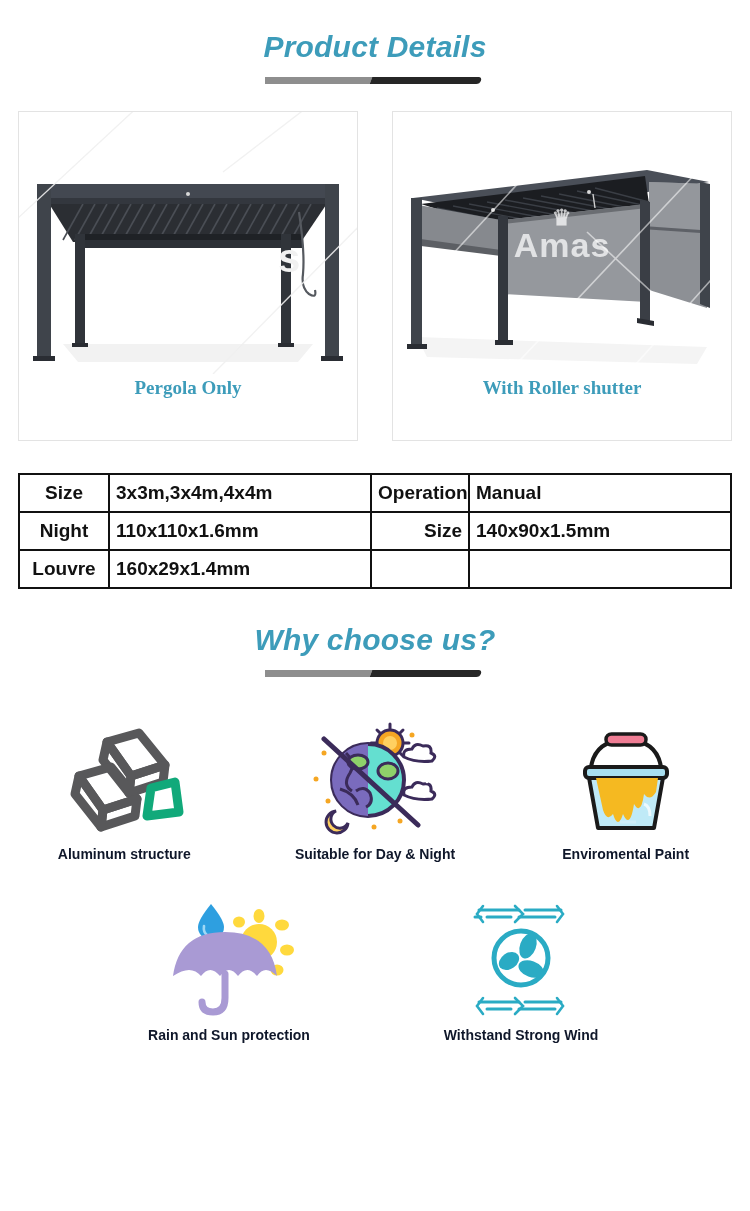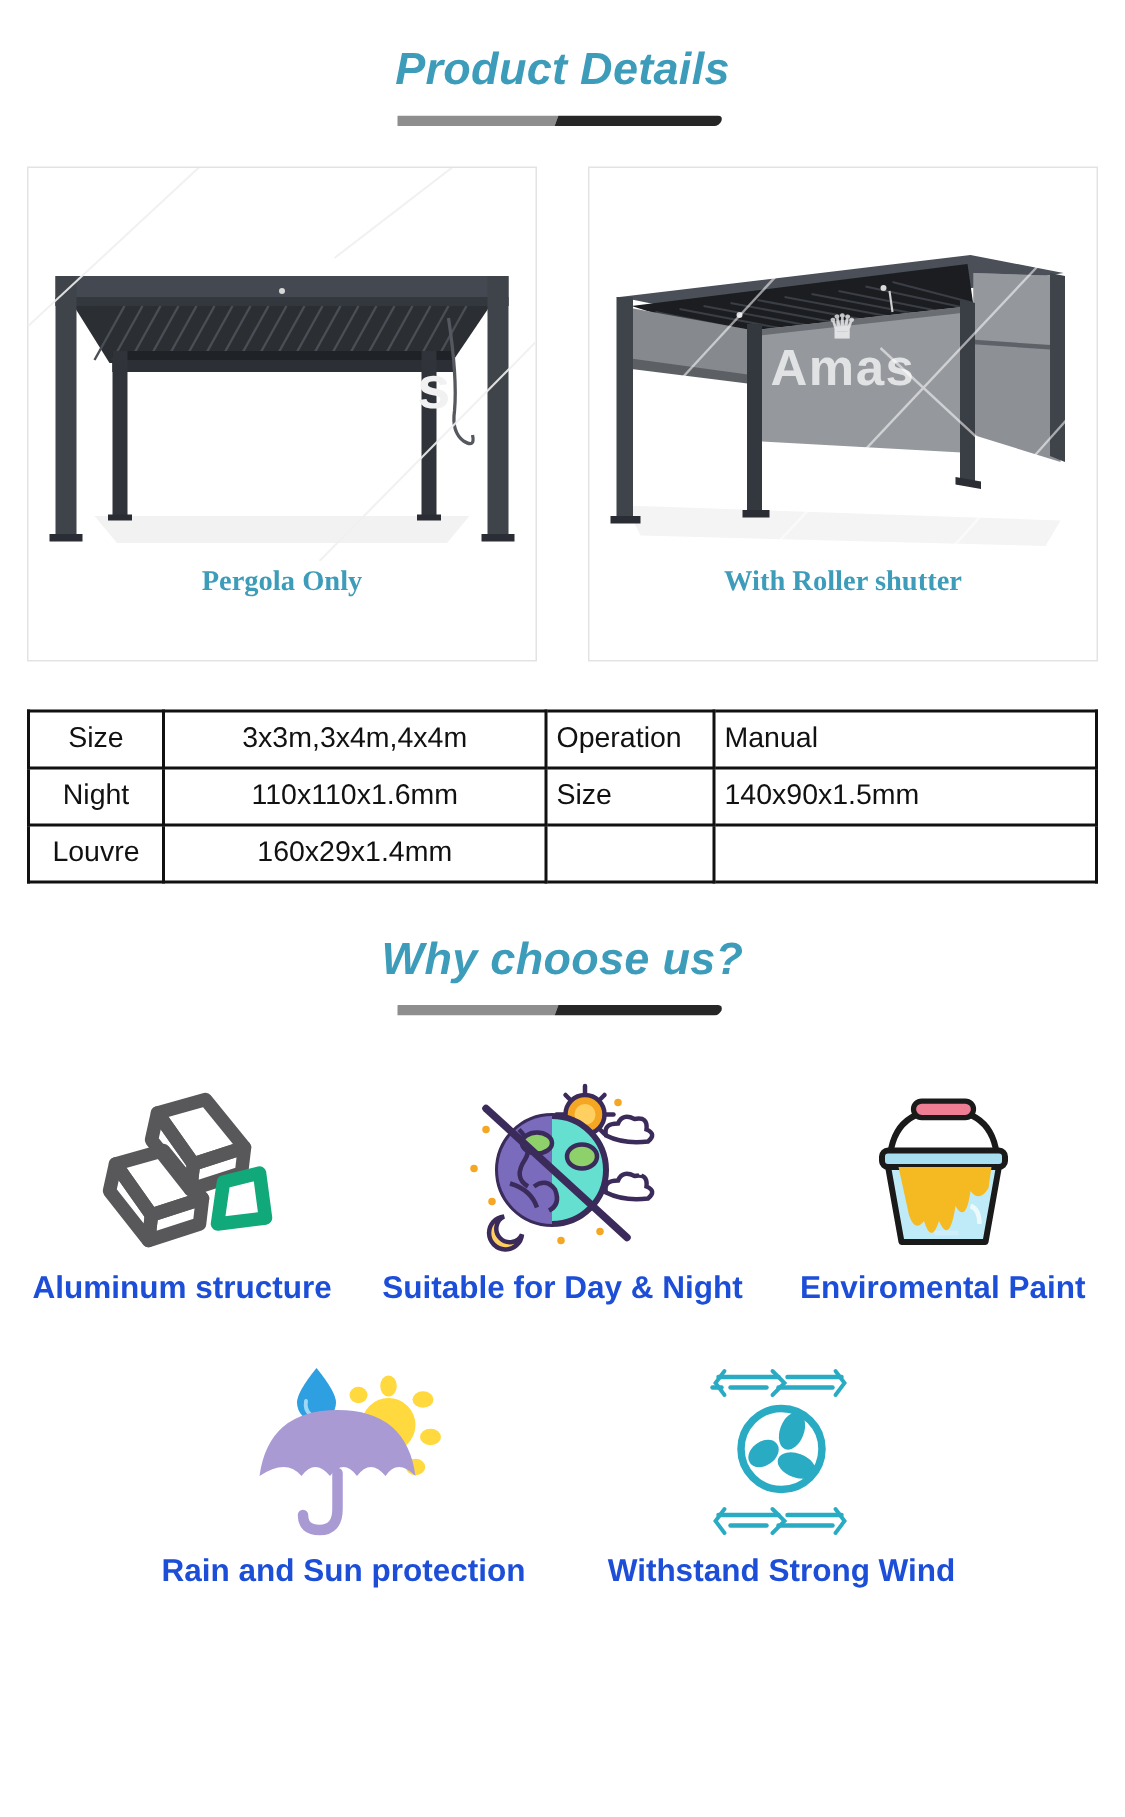--- a/index.html
+++ b/index.html
@@ -100,28 +100,28 @@
   .spec-wrap { padding: 0 18px; margin-top: 32px; }
   table.spec {
     width: 100%;
     border-collapse: collapse;
     table-layout: fixed;
   }
   table.spec td {
     border: 2px solid #111;
     height: 38px;
     font-size: 19px;
-    font-weight: normal;
+    font-weight: bold;
     color: #111;
     font-family: "Liberation Sans", sans-serif;
     padding: 0 6px;
   }
   td.k { text-align: center; width: 90px; }
-  td.v { text-align: center; padding-left: 14px; }
-  td.k2 { text-align: left; width: 112px; }
+  td.v { text-align: left; padding-left: 14px; }
+  td.k2 { text-align: right; width: 98px; }
   td.v2 { text-align: left; padding-left: 18px; }
 
   
   .features { margin-top: 40px; }
   .feat-row {
     display: flex;
     justify-content: center;
     align-items: flex-start;
   }
   .feat-row.row1 { gap: 30px; padding: 0 14px; }
@@ -134,23 +134,23 @@
   }
   .feat .icon-box {
     height: 120px;
     display: flex;
     align-items: center;
     justify-content: center;
   }
   .feat .icon-box svg { display: block; }
   .feat-label {
     margin-top: 10px;
-    font-size: 21px;
+    font-size: 14px;
     font-weight: bold;
-    color: #1d4ed8;
+    color: #0f172a;
     line-height: 1.1;
     white-space: nowrap;
   }
 </style>
 </head>
 <body>
 
 <div class="page">
 
   <div class="section-head" style="padding-top:32px;">

